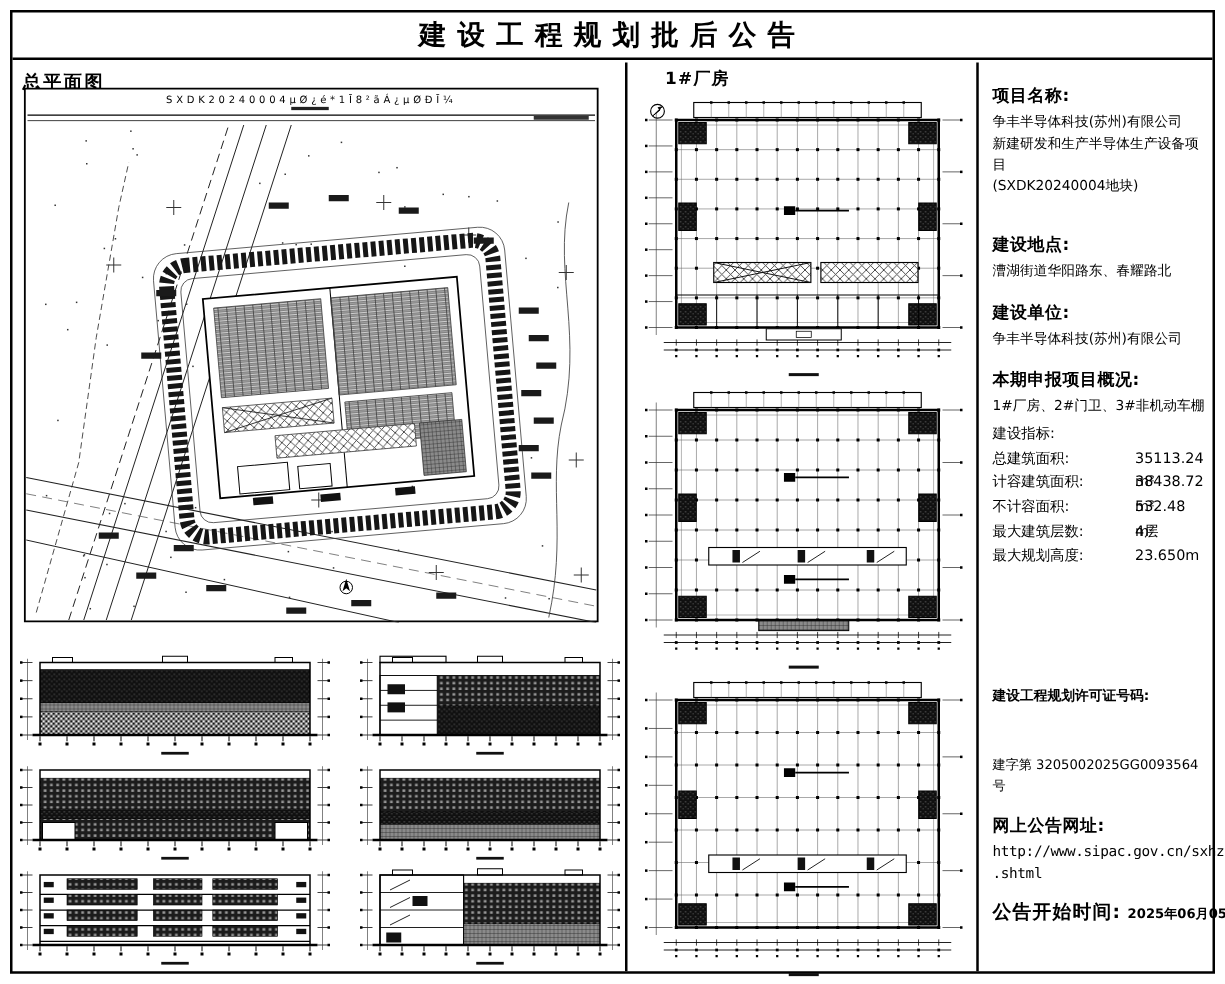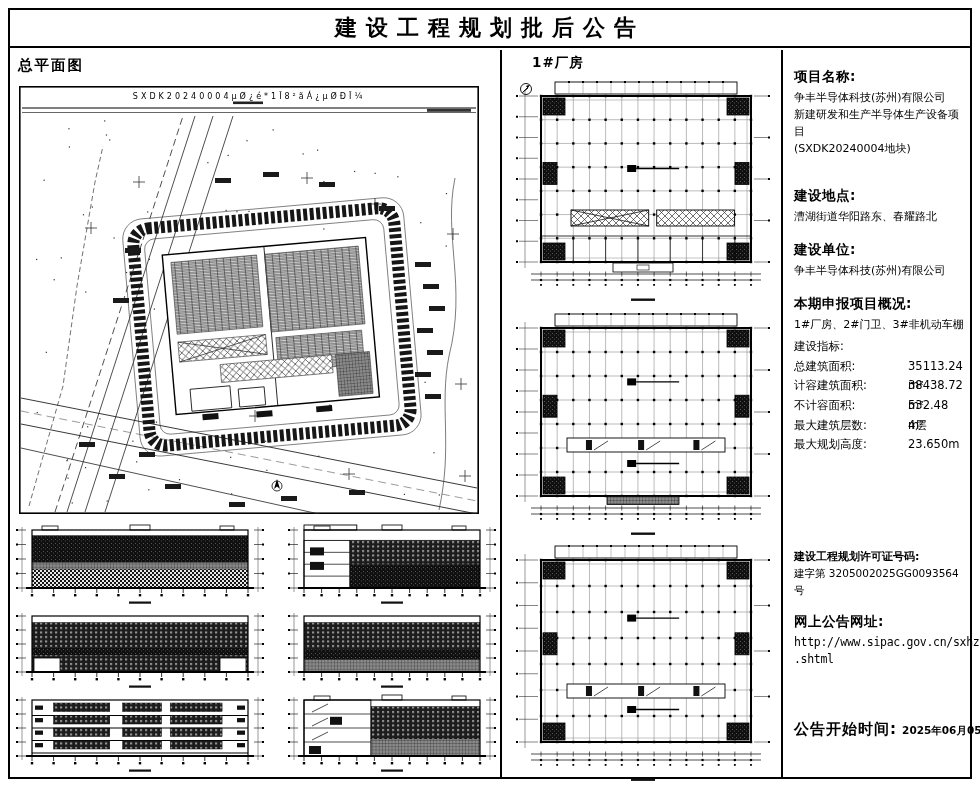--- a/index.html
+++ b/index.html
@@ -4,21 +4,21 @@
 <style>
   html,body{margin:0;padding:0;background:#fff;}
   body{width:980px;height:787px;position:relative;font-family:"DejaVu Sans",sans-serif;color:#000;overflow:hidden;}
   .frame{position:absolute;inset:8px;border:2px solid #000;background:#fff;}
   .titlebar{position:absolute;left:0;right:0;top:0;height:36px;border-bottom:2px solid #000;
     display:flex;align-items:center;justify-content:center;}
   .titlebar .ttl{font-size:22px;font-weight:700;letter-spacing:9px;}
   
   .col-left{position:absolute;left:0;top:40px;bottom:0;width:490px;}
   .siteplan-label{position:absolute;left:8px;top:6px;font-size:14.5px;font-weight:700;letter-spacing:2px;}
-  .siteplan{position:absolute;left:9px;top:36px;width:460px;height:428px;}
+  .siteplan{position:absolute;left:9px;top:20px;width:460px;height:428px;}
   .elev{position:absolute;}
   .e1{left:4px;  top:472px;width:252px;height:84px;}
   .e4{left:276px;top:472px;width:212px;height:84px;}
   .e2{left:4px;  top:558px;width:252px;height:82px;}
   .e5{left:276px;top:558px;width:212px;height:82px;}
   .e3{left:4px;  top:642px;width:252px;height:82px;}
   .e6{left:276px;top:642px;width:212px;height:82px;}
   .elev svg,.siteplan svg,.plan svg{display:block;width:100%;height:100%;}
   
   .col-mid{position:absolute;left:490px;top:40px;bottom:0;width:281px;border-left:2px solid #000;}
@@ -34,21 +34,21 @@
   .t{font-size:11px;line-height:1.55;}
   .blk-project{margin-bottom:30px;}
   .blk-loc,.blk-owner{margin-bottom:16px;}
   .blk-ov{margin-bottom:4px;}
   .ind-h{font-size:11.5px;line-height:1.7;}
   .row{position:relative;font-size:11.5px;line-height:1.7;}
   .rv{position:absolute;left:114px;top:0;}
   .blk-ind{margin-bottom:46px;}
   .blk-permit{margin-bottom:14px;}
   .ph{font-size:11px;font-weight:600;line-height:1.5;margin-top:48px;}
-  .pt{font-size:10.5px;line-height:1.6;}
+  .pt{font-size:10.5px;line-height:1.6;margin-top:39px;}
   .url{font-size:11.5px;line-height:1.5;font-family:"DejaVu Sans Mono",monospace;letter-spacing:-0.3px;}
   .announce{margin-top:auto;padding-bottom:14px;white-space:nowrap;}
   .al{font-size:15px;font-weight:700;letter-spacing:1px;}
   .av{font-size:10.5px;font-weight:600;}
 </style>
 </head>
 <body>
 
 <div class="frame">
 

